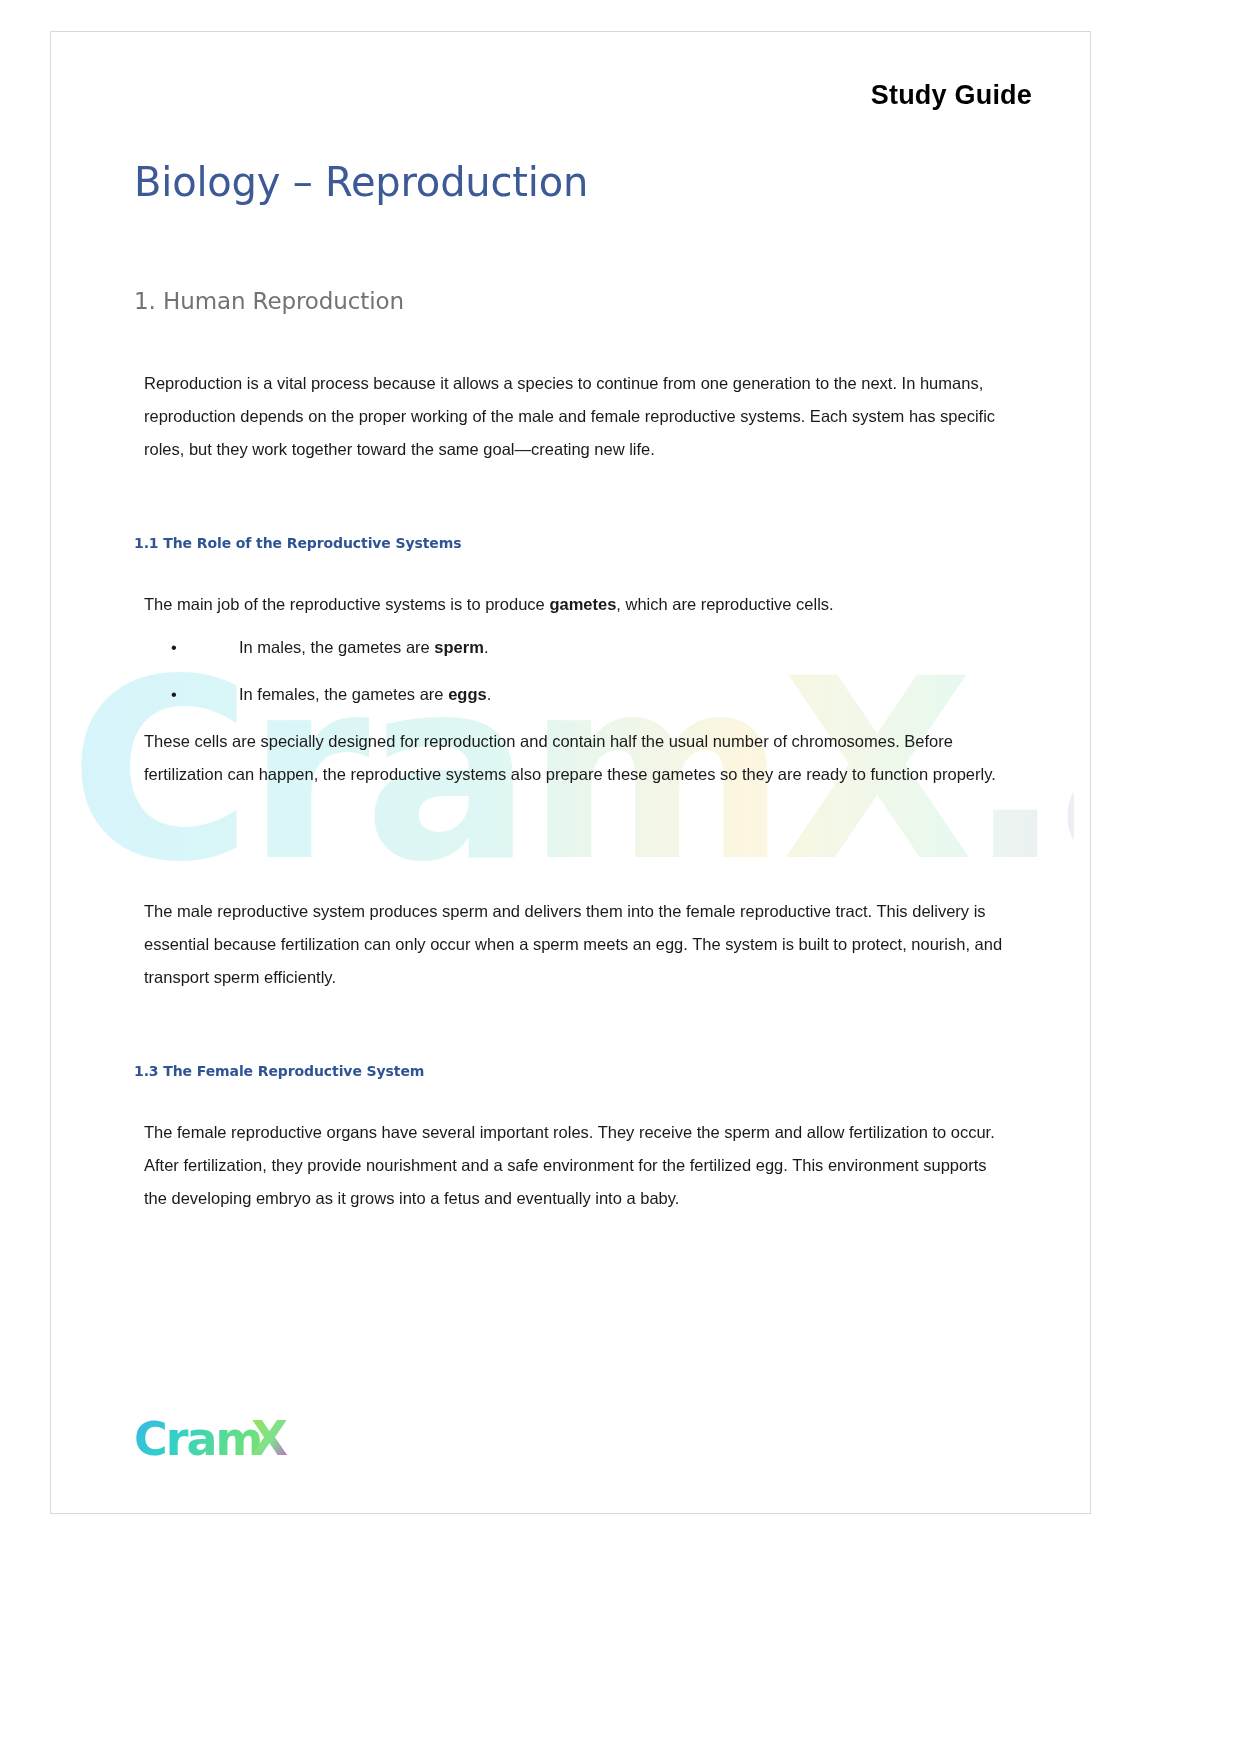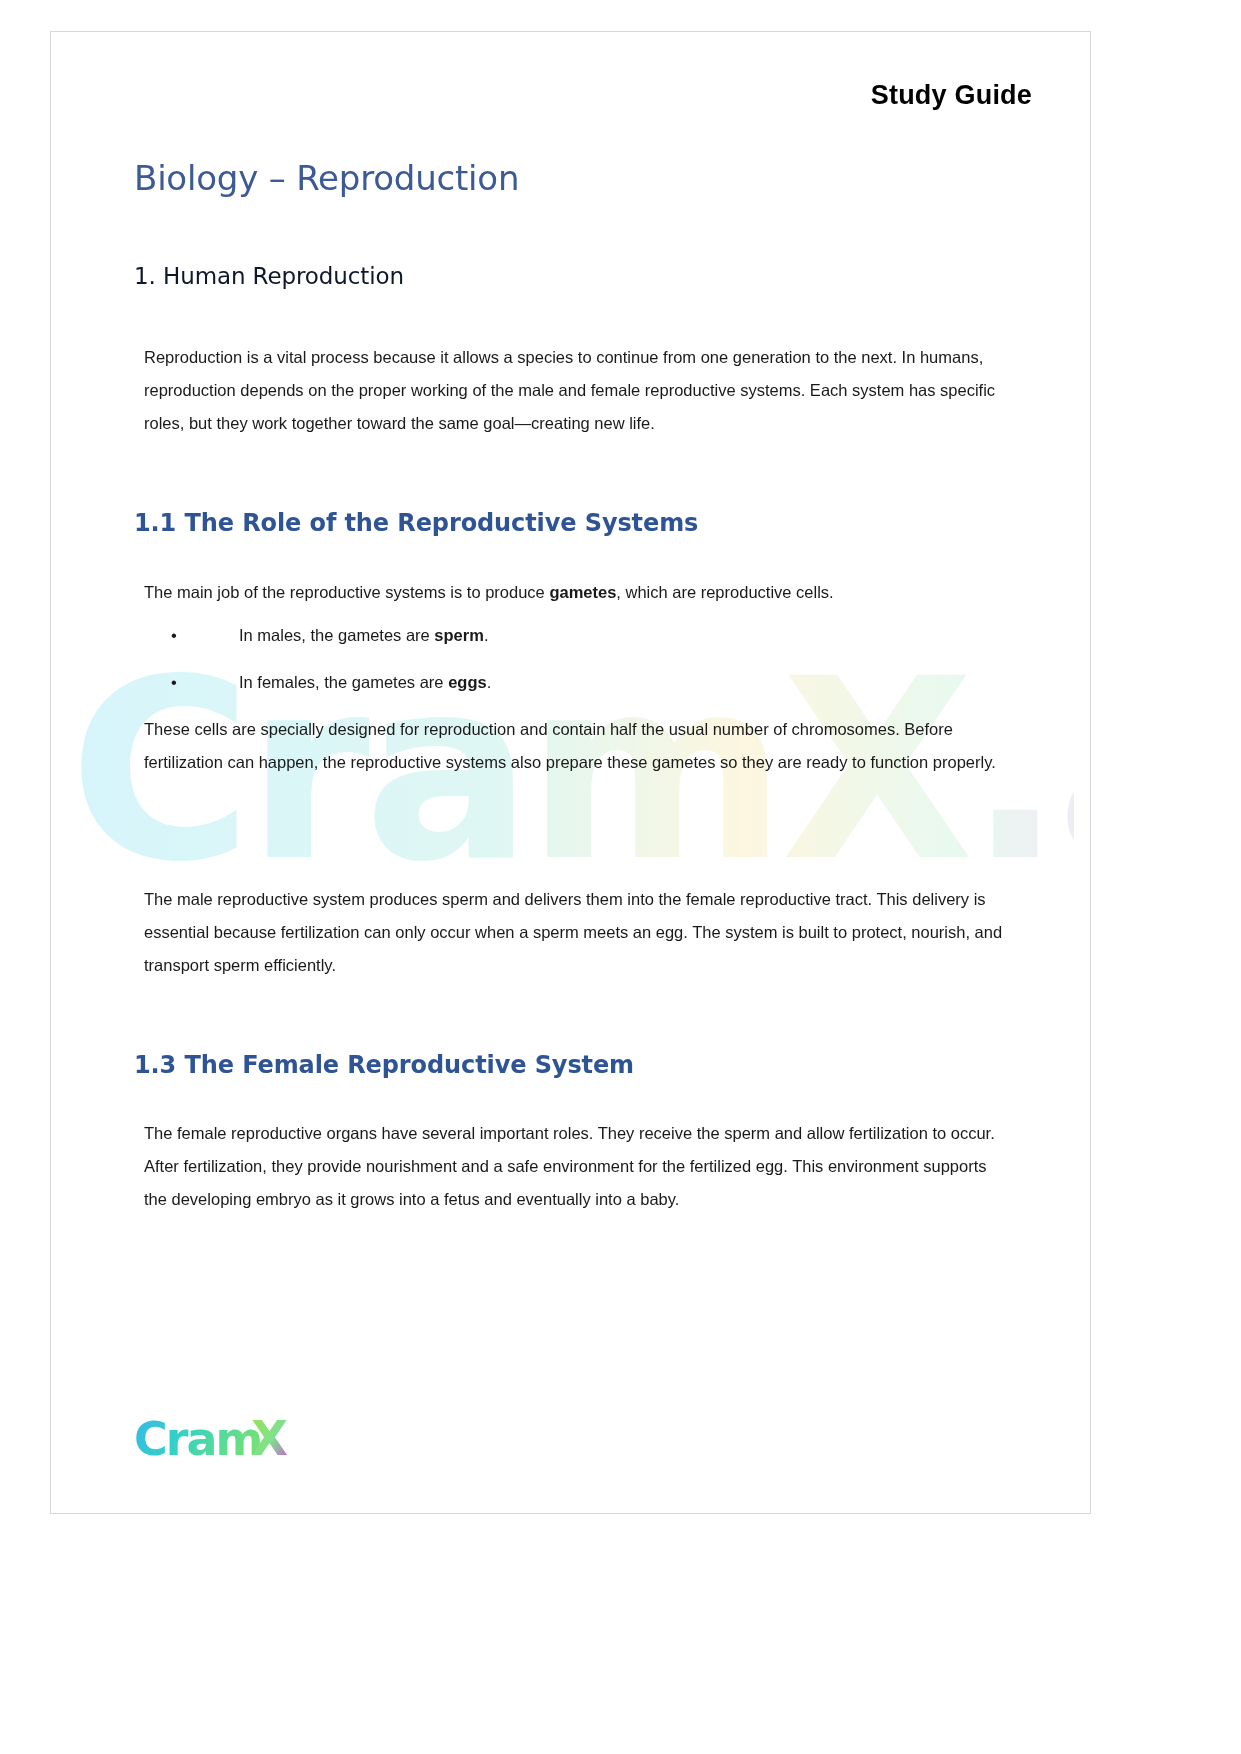--- a/index.html
+++ b/index.html
@@ -64,43 +64,43 @@
   .body-col {
     position: absolute;
     left: 83px;
     top: 125px;
     width: 888px;
     z-index: 2;
   }
 
   h1.doc-title {
     font-family: "DejaVu Sans", sans-serif;
-    font-size: 34px;
+    font-size: 40px;
     font-weight: 400;
     color: #3c5a96;
     margin: 0 0 0 0;
     padding: 0;
     line-height: 1.25;
     letter-spacing: -0.2px;
   }
 
   h2.sec-title {
     font-family: "DejaVu Sans", sans-serif;
     font-size: 23px;
     font-weight: 400;
-    color: #0f172a;
-    margin: 62px 0 0 0;
+    color: #737373;
+    margin: 80px 0 0 0;
     padding: 0;
     line-height: 1.3;
     letter-spacing: -0.1px;
   }
 
   h3.sub-title {
     font-family: "DejaVu Sans", sans-serif;
-    font-size: 24px;
+    font-size: 14px;
     font-weight: bold;
     color: #2f5496;
     margin: 0;
     padding: 0;
     line-height: 1.3;
     letter-spacing: -0.1px;
   }
 
   p.para {
     font-family: "Liberation Sans", sans-serif;

